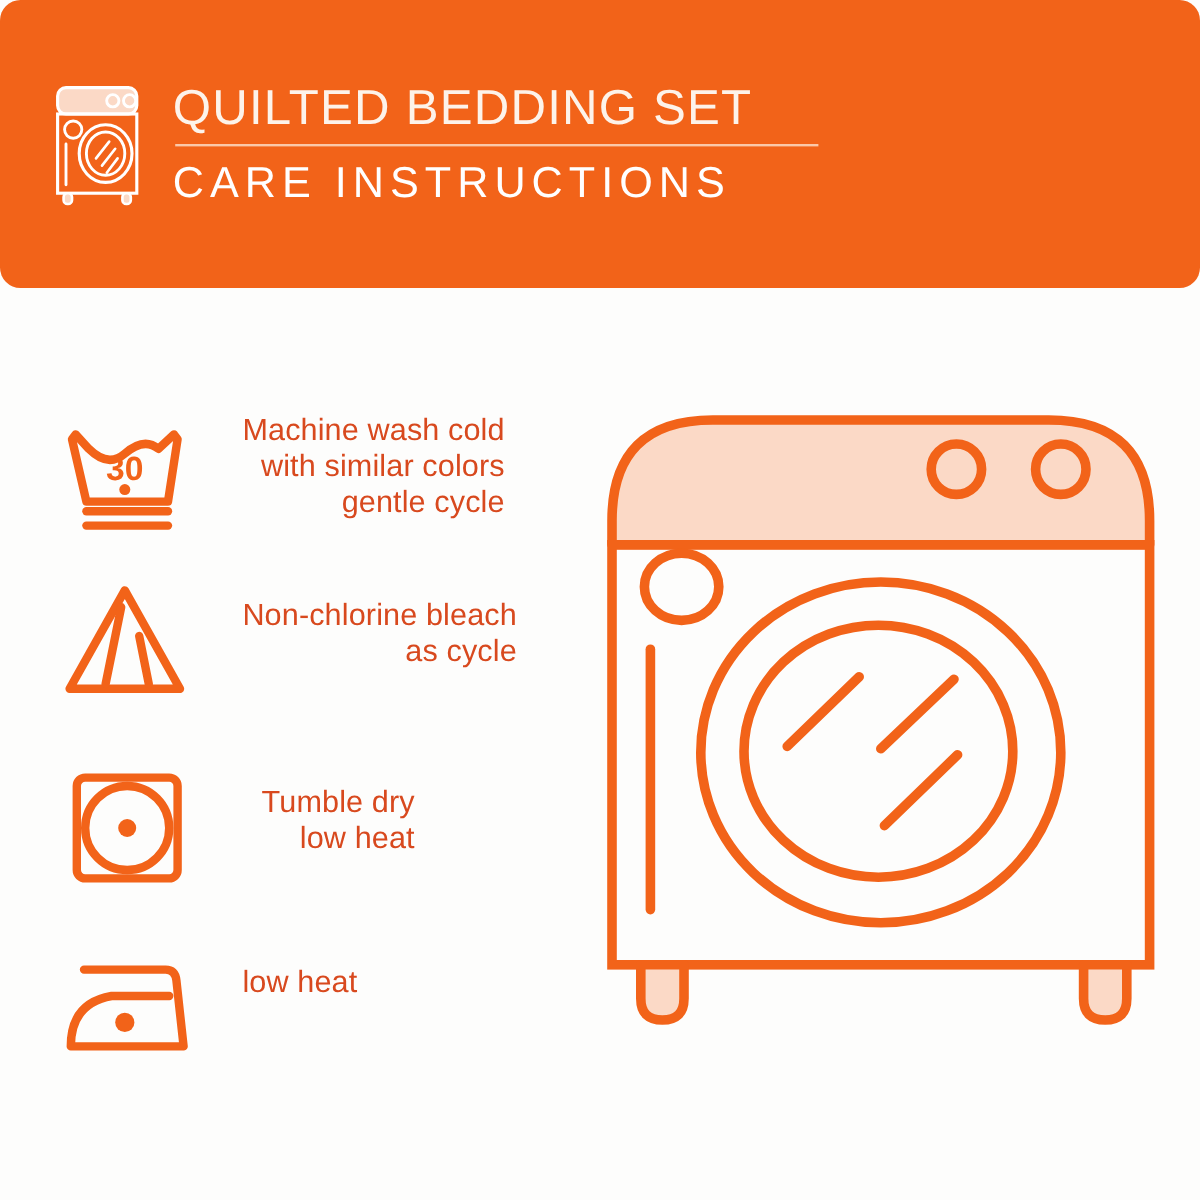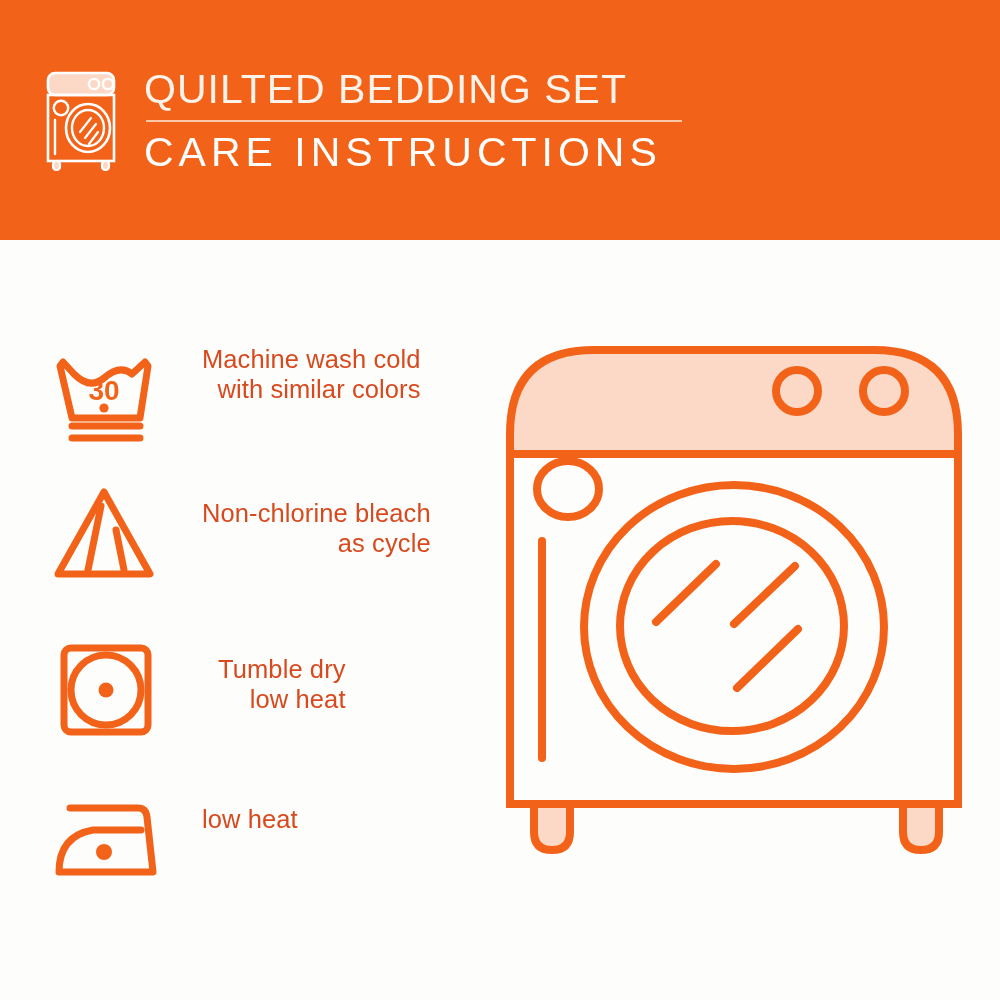--- a/index.html
+++ b/index.html
@@ -22,20 +22,21 @@
   }
 
   
   #header-band {
     position: absolute;
     left: 0;
     top: 0;
     width: 1000px;
     height: 240px;
     background: #f26319;
+    border-radius: 17px;
   }
 
   #header-inner {
     position: absolute;
     left: 44px;
     top: 66px;
     display: flex;
     align-items: flex-start;
   }
 
@@ -62,21 +63,21 @@
 
   #title-divider {
     width: 536px;
     height: 1.5px;
     background: #fbc8a9;
     margin: 8px 0 7px 2px;
   }
 
   .title-line-2 {
     color: #ffffff;
-    font-size: 41px;
+    font-size: 36px;
     line-height: 46px;
     letter-spacing: 5.0px;
     font-weight: 400;
     white-space: nowrap;
   }
 
   
   #care-list {
     position: absolute;
     left: 0;
@@ -172,20 +173,21 @@
           <path d="M14 22 L17 18 L28 30 Q44 46 58 34 Q74 20 86 30 L99 18 L102 22 L94 74 L26 74 Z" fill="none" stroke="#f26319" stroke-width="7" stroke-linejoin="round" stroke-linecap="round"></path>
           <text x="58" y="56" text-anchor="middle" font-family="'Liberation Sans', sans-serif" font-size="28" font-weight="700" fill="#f26319">30</text>
           <circle cx="58" cy="64" r="4.6" fill="#f26319"></circle>
           <line x1="26" y1="82" x2="94" y2="82" stroke="#f26319" stroke-width="7" stroke-linecap="round"></line>
           <line x1="26" y1="94" x2="94" y2="94" stroke="#f26319" stroke-width="7" stroke-linecap="round"></line>
         </svg>
       </div>
       <div class="care-text">
         <span class="tline">Machine wash cold</span>
         <span class="tline">with similar colors</span>
+        <span class="tline">gentle cycle</span>
       </div>
     </div>
 
     <div class="care-row care-row-1">
       <div class="care-symbol">
         <svg viewBox="0 0 120 104" width="120" height="104">
           <path d="M58 10 L104 92 L12 92 Z" fill="none" stroke="#f26319" stroke-width="7" stroke-linejoin="round"></path>
           <line x1="55" y1="24" x2="42" y2="88" stroke="#f26319" stroke-width="7" stroke-linecap="round"></line>
           <line x1="70" y1="48" x2="78" y2="88" stroke="#f26319" stroke-width="7" stroke-linecap="round"></line>
         </svg>

